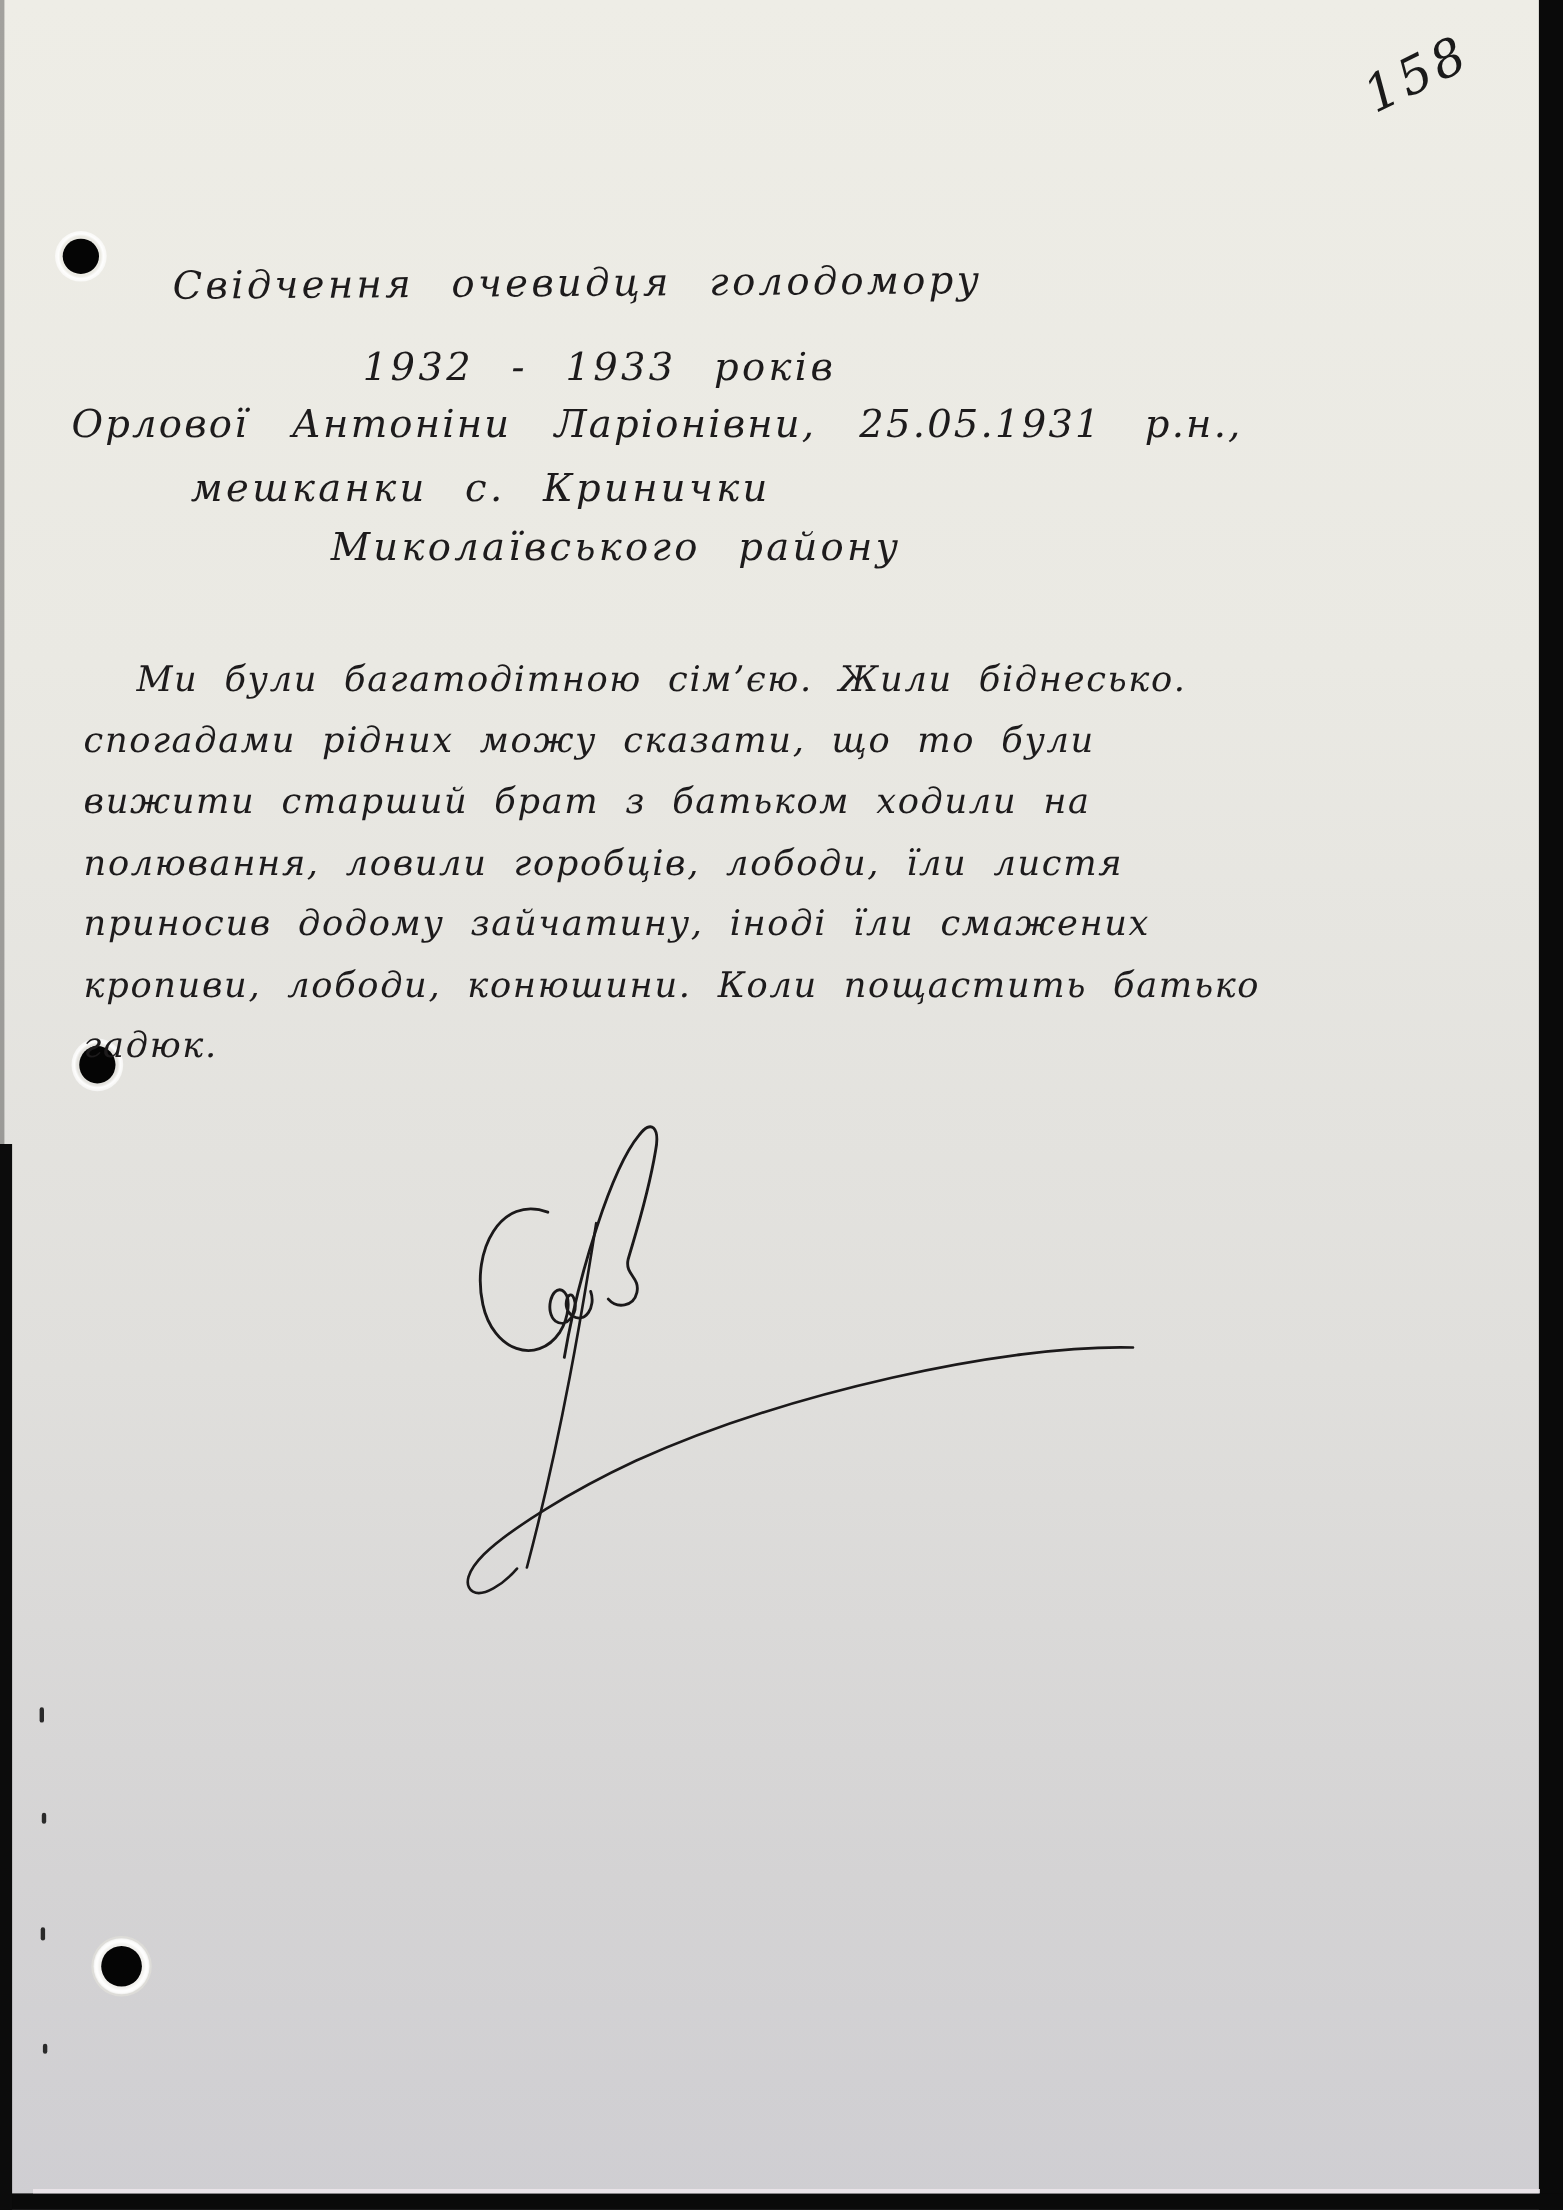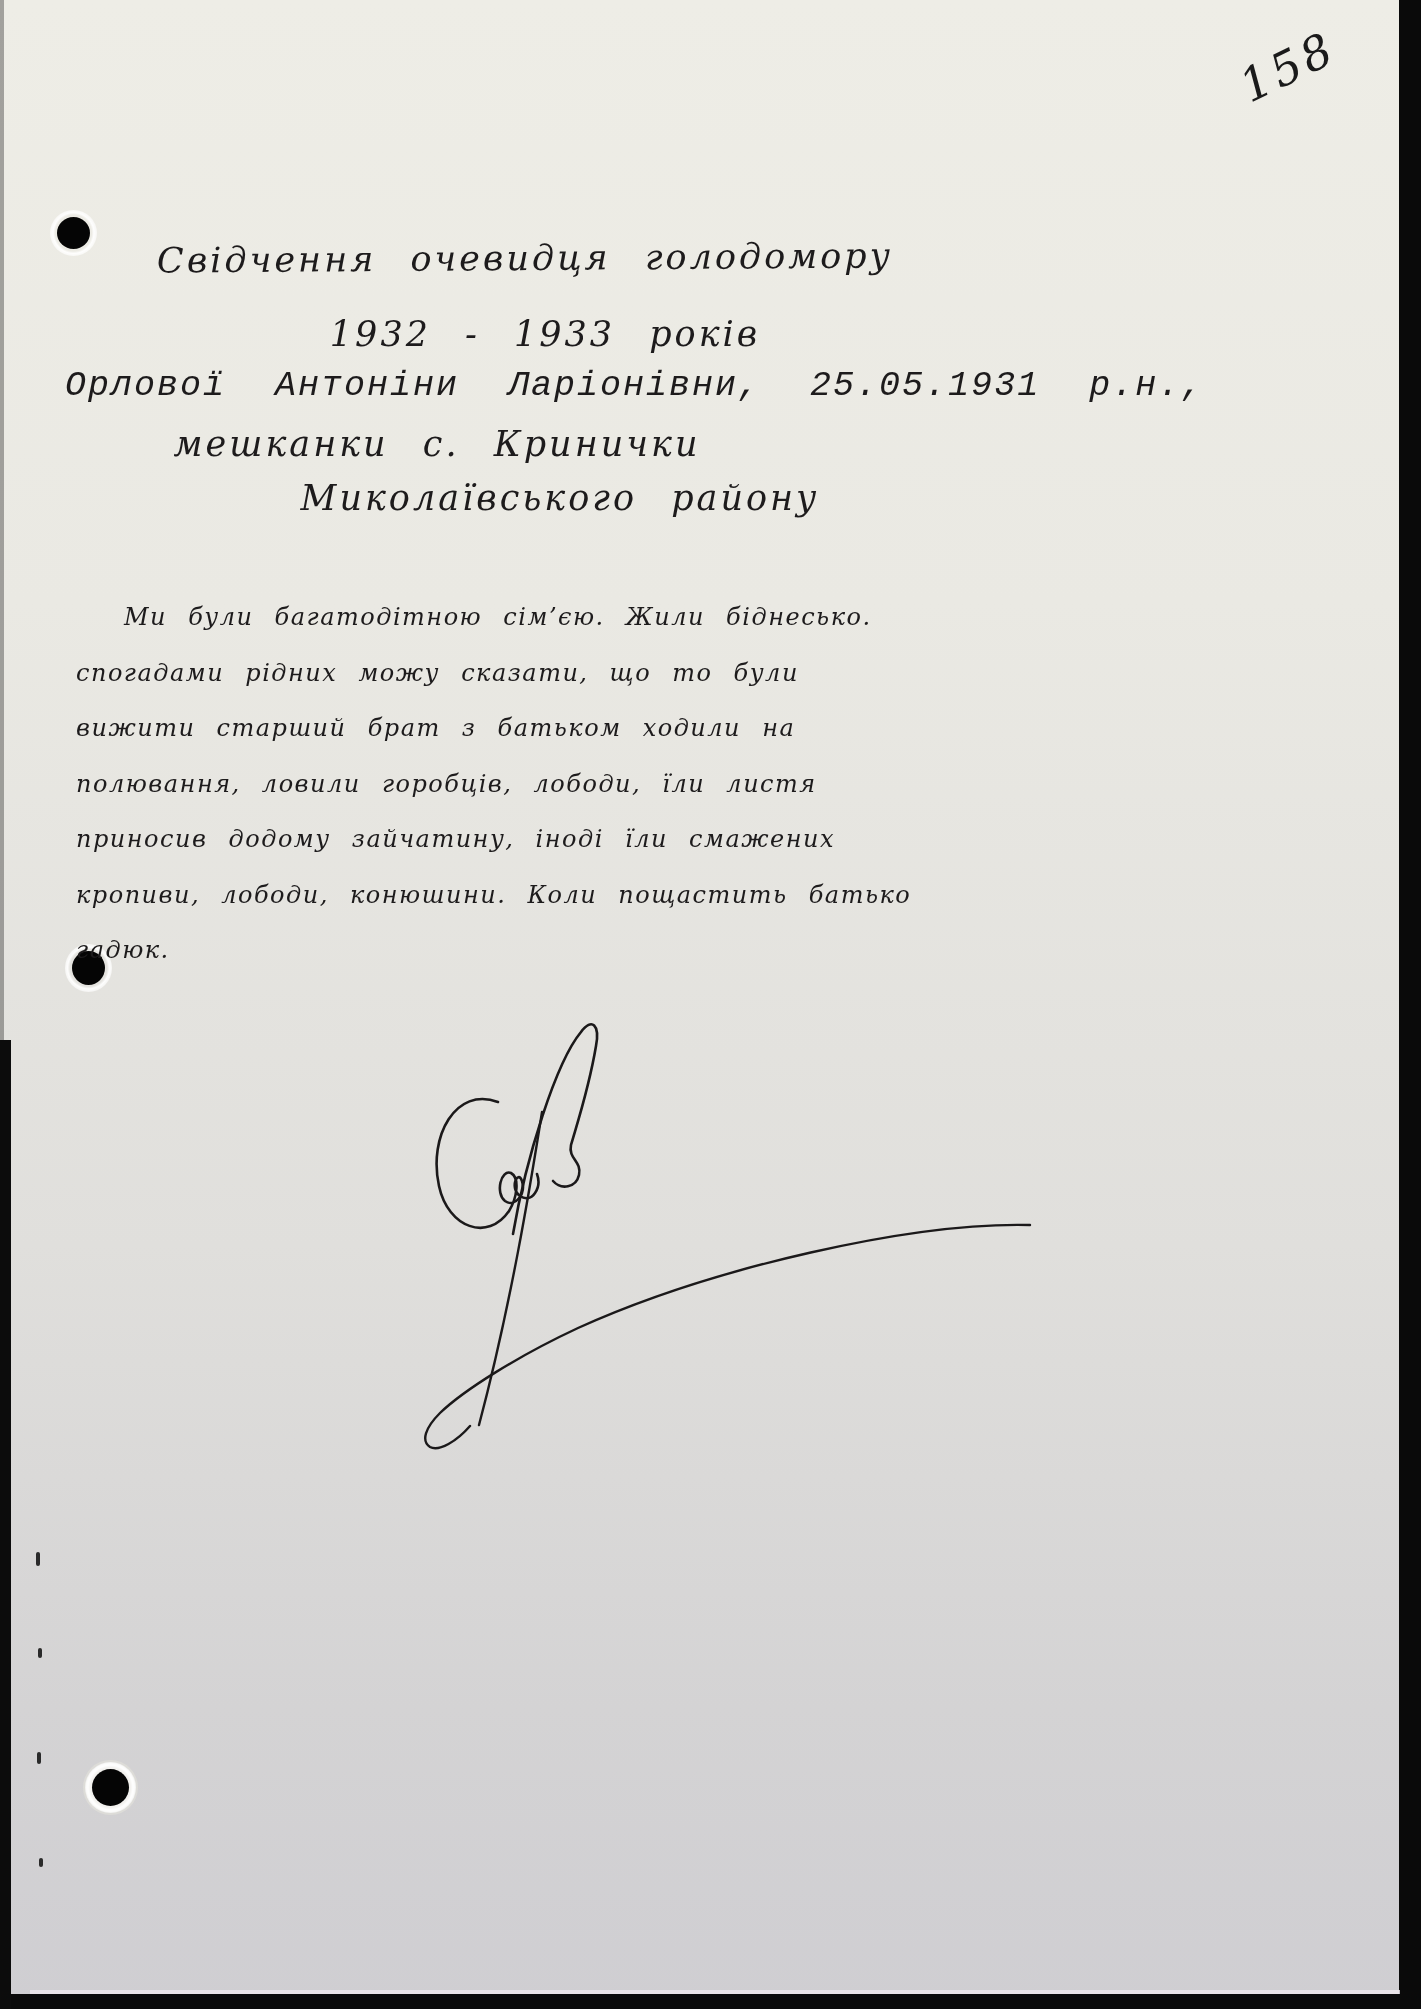--- a/index.html
+++ b/index.html
@@ -31,27 +31,27 @@
     position:absolute;left:1238px;top:40px;
     font-size:46px;transform:rotate(-26deg);
     letter-spacing:4px;color:#1a1a1a;font-style:italic;
   }
   .t-line{
     position:absolute;left:70px;width:1020px;text-align:center;
     font-size:35px;letter-spacing:3px;word-spacing:20px;white-space:nowrap;
   }
   .t1{top:238px;transform:translateX(-55px) rotate(-.4deg);}
   .t2{top:314px;transform:translateX(-35px);}
-  .t3{top:366px;transform:translateX(-5px);letter-spacing:2px;word-spacing:26px;font-family:Liberation Mono, monospace;}
+  .t3{top:366px;transform:translateX(-5px);letter-spacing:2px;word-spacing:26px;}
   .t4{top:424px;transform:translateX(-143px);}
   .t5{top:478px;transform:translateX(-20px);text-align:center;}
 
   .body-block{position:absolute;left:76px;top:590px;width:1020px;}
   .b-line{
-    font-size:24px;line-height:55.5px;height:55.5px;
+    font-size:32px;line-height:55.5px;height:55.5px;
     letter-spacing:1.5px;word-spacing:12px;white-space:nowrap;
   }
   .b-line:first-child{text-indent:48px;}
 
   .signature{position:absolute;left:368px;top:1012px;}
 </style>
 </head>
 <body>
 
 <div class="scan">

